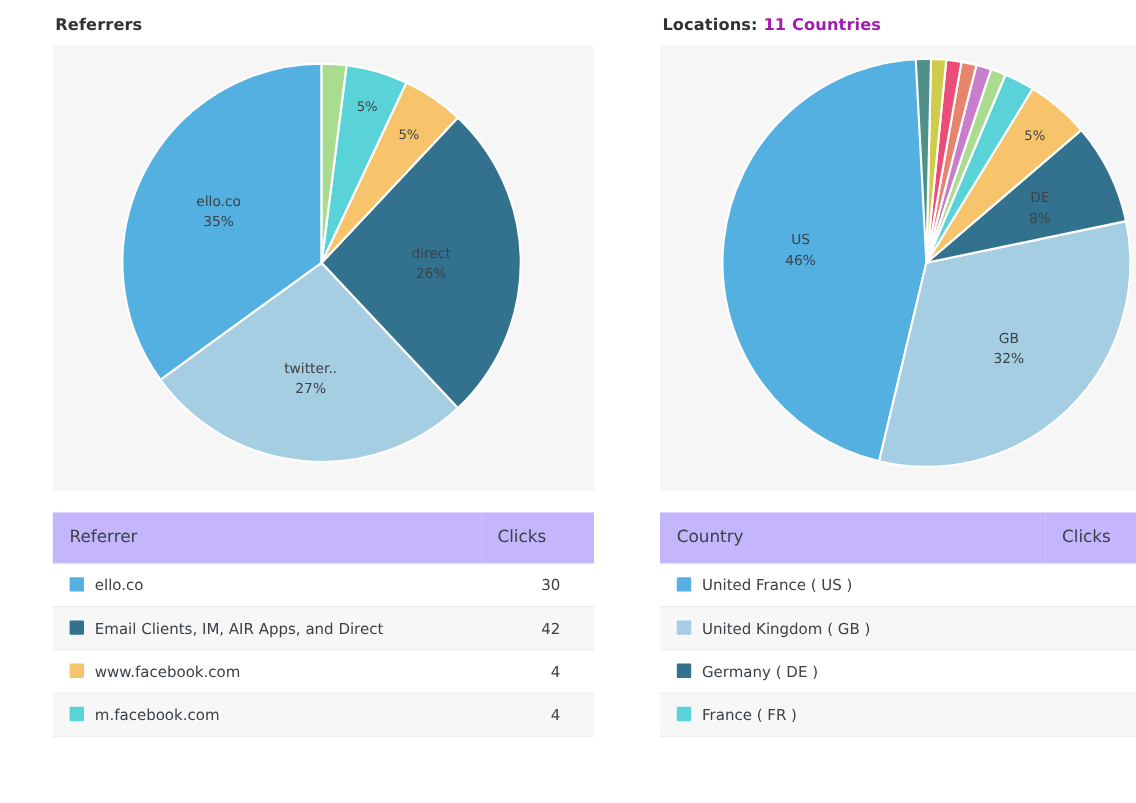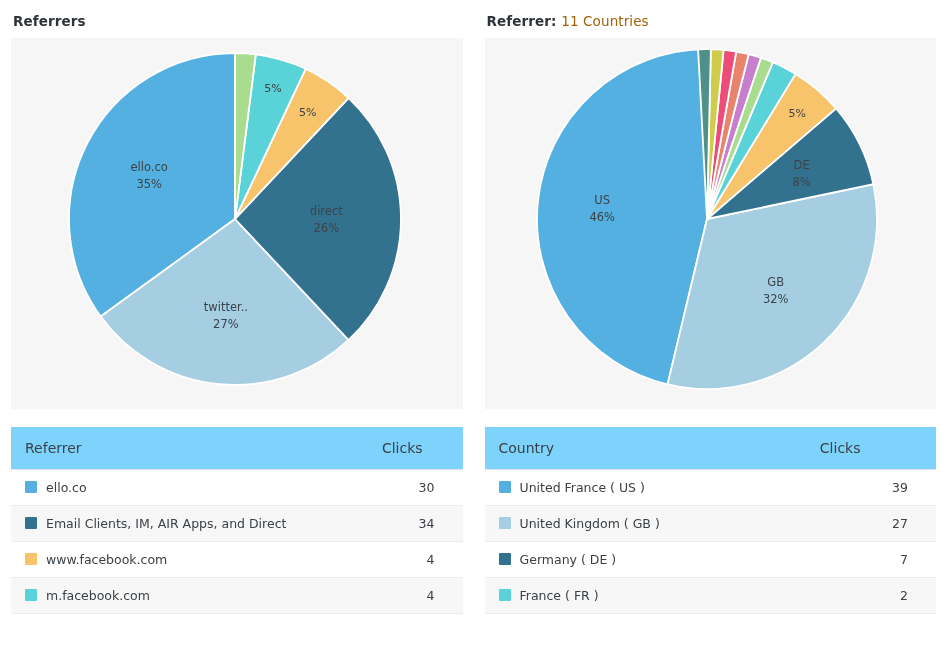--- a/index.html
+++ b/index.html
@@ -4,35 +4,35 @@
 <style>
   html,body{margin:0;padding:0;}
   body{
     width:947px;height:669px;
     background:#ffffff;
     font-family:"DejaVu Sans","Liberation Sans",sans-serif;
     color:#33383d;
     overflow:hidden;
   }
   .wrap{display:flex;width:947px;}
-  .col{width:473.5px;box-sizing:border-box;}
+  .col{width:473.5px;box-sizing:border-box;margin-left:33px;}
   .col-left{padding-left:11px;padding-right:11px;}
   .col-right{padding-left:11px;padding-right:11px;}
 
   .section-title{
     font-size:13.5px;
     font-weight:bold;
     color:#2f3337;
     padding:13px 0 9px 2px;
     letter-spacing:0.1px;
     white-space:nowrap;
   }
   .section-title .muted{
-    font-weight:normal;
-    color:#a16207;
+    font-weight:bold;
+    color:#a21caf;
   }
 
   .chart-panel{
     background:#f6f6f6;
     height:371px;
     position:relative;
     box-sizing:border-box;
   }
   .chart-panel svg{display:block;}
 
@@ -47,21 +47,21 @@
     fill:#3c4348;
   }
 
   table.data{
     width:100%;
     border-collapse:collapse;
     margin-top:18px;
     font-size:12.5px;
   }
   table.data thead th{
-    background:#7dd3fc;
+    background:#c4b5fd;
     font-weight:normal;
     font-size:14px;
     color:#3b4146;
     text-align:left;
     padding:13px 14px 13px 14px;
     border-bottom:1px solid #e3e3e3;
   }
   table.data thead th.num{text-align:left;padding-right:22px;}
   table.data tbody td{
     padding:9px 14px;
@@ -119,38 +119,38 @@
           <th class="num">Clicks</th>
         </tr>
       </thead>
       <tbody id="referrers-body">
           <tr>
             <td><span class="swatch" style="background: rgb(83, 176, 224);"></span><span>ello.co</span></td>
             <td class="num">30</td>
           </tr>
           <tr>
             <td><span class="swatch" style="background: rgb(51, 114, 143);"></span><span>Email Clients, IM, AIR Apps, and Direct</span></td>
-            <td class="num">34</td>
+            <td class="num">42</td>
           </tr>
           <tr>
             <td><span class="swatch" style="background: rgb(247, 196, 108);"></span><span>www.facebook.com</span></td>
             <td class="num">4</td>
           </tr>
           <tr>
             <td><span class="swatch" style="background: rgb(90, 211, 216);"></span><span>m.facebook.com</span></td>
             <td class="num">4</td>
           </tr>
         </tbody>
     </table>
   </div>
 
   <div class="col col-right">
 
     <div class="section-title">
-      <span>Referrer:</span>
+      <span>Locations:</span>
       <span class="muted">11 Countries</span>
     </div>
 
     <div class="chart-panel">
       <svg id="pie-locations" width="451" height="371" viewBox="0 0 451 371">
           <path d="M 222 181 L 219.03 11.03 A 170 170 0 0 0 182.60 346.37 Z" fill="#53b0e0" stroke="#ffffff" stroke-width="1.8"></path>
           <path d="M 222 181 L 182.60 346.37 A 170 170 0 0 0 388.41 146.24 Z" fill="#a6cee3" stroke="#ffffff" stroke-width="1.8"></path>
           <path d="M 222 181 L 388.41 146.24 A 170 170 0 0 0 351.08 70.37 Z" fill="#33728f" stroke="#ffffff" stroke-width="1.8"></path>
           <path d="M 222 181 L 351.08 70.37 A 170 170 0 0 0 310.57 35.90 Z" fill="#f7c46c" stroke="#ffffff" stroke-width="1.8"></path>
           <path d="M 222 181 L 310.57 35.90 A 170 170 0 0 0 287.88 24.28 Z" fill="#5ad3d8" stroke="#ffffff" stroke-width="1.8"></path>

